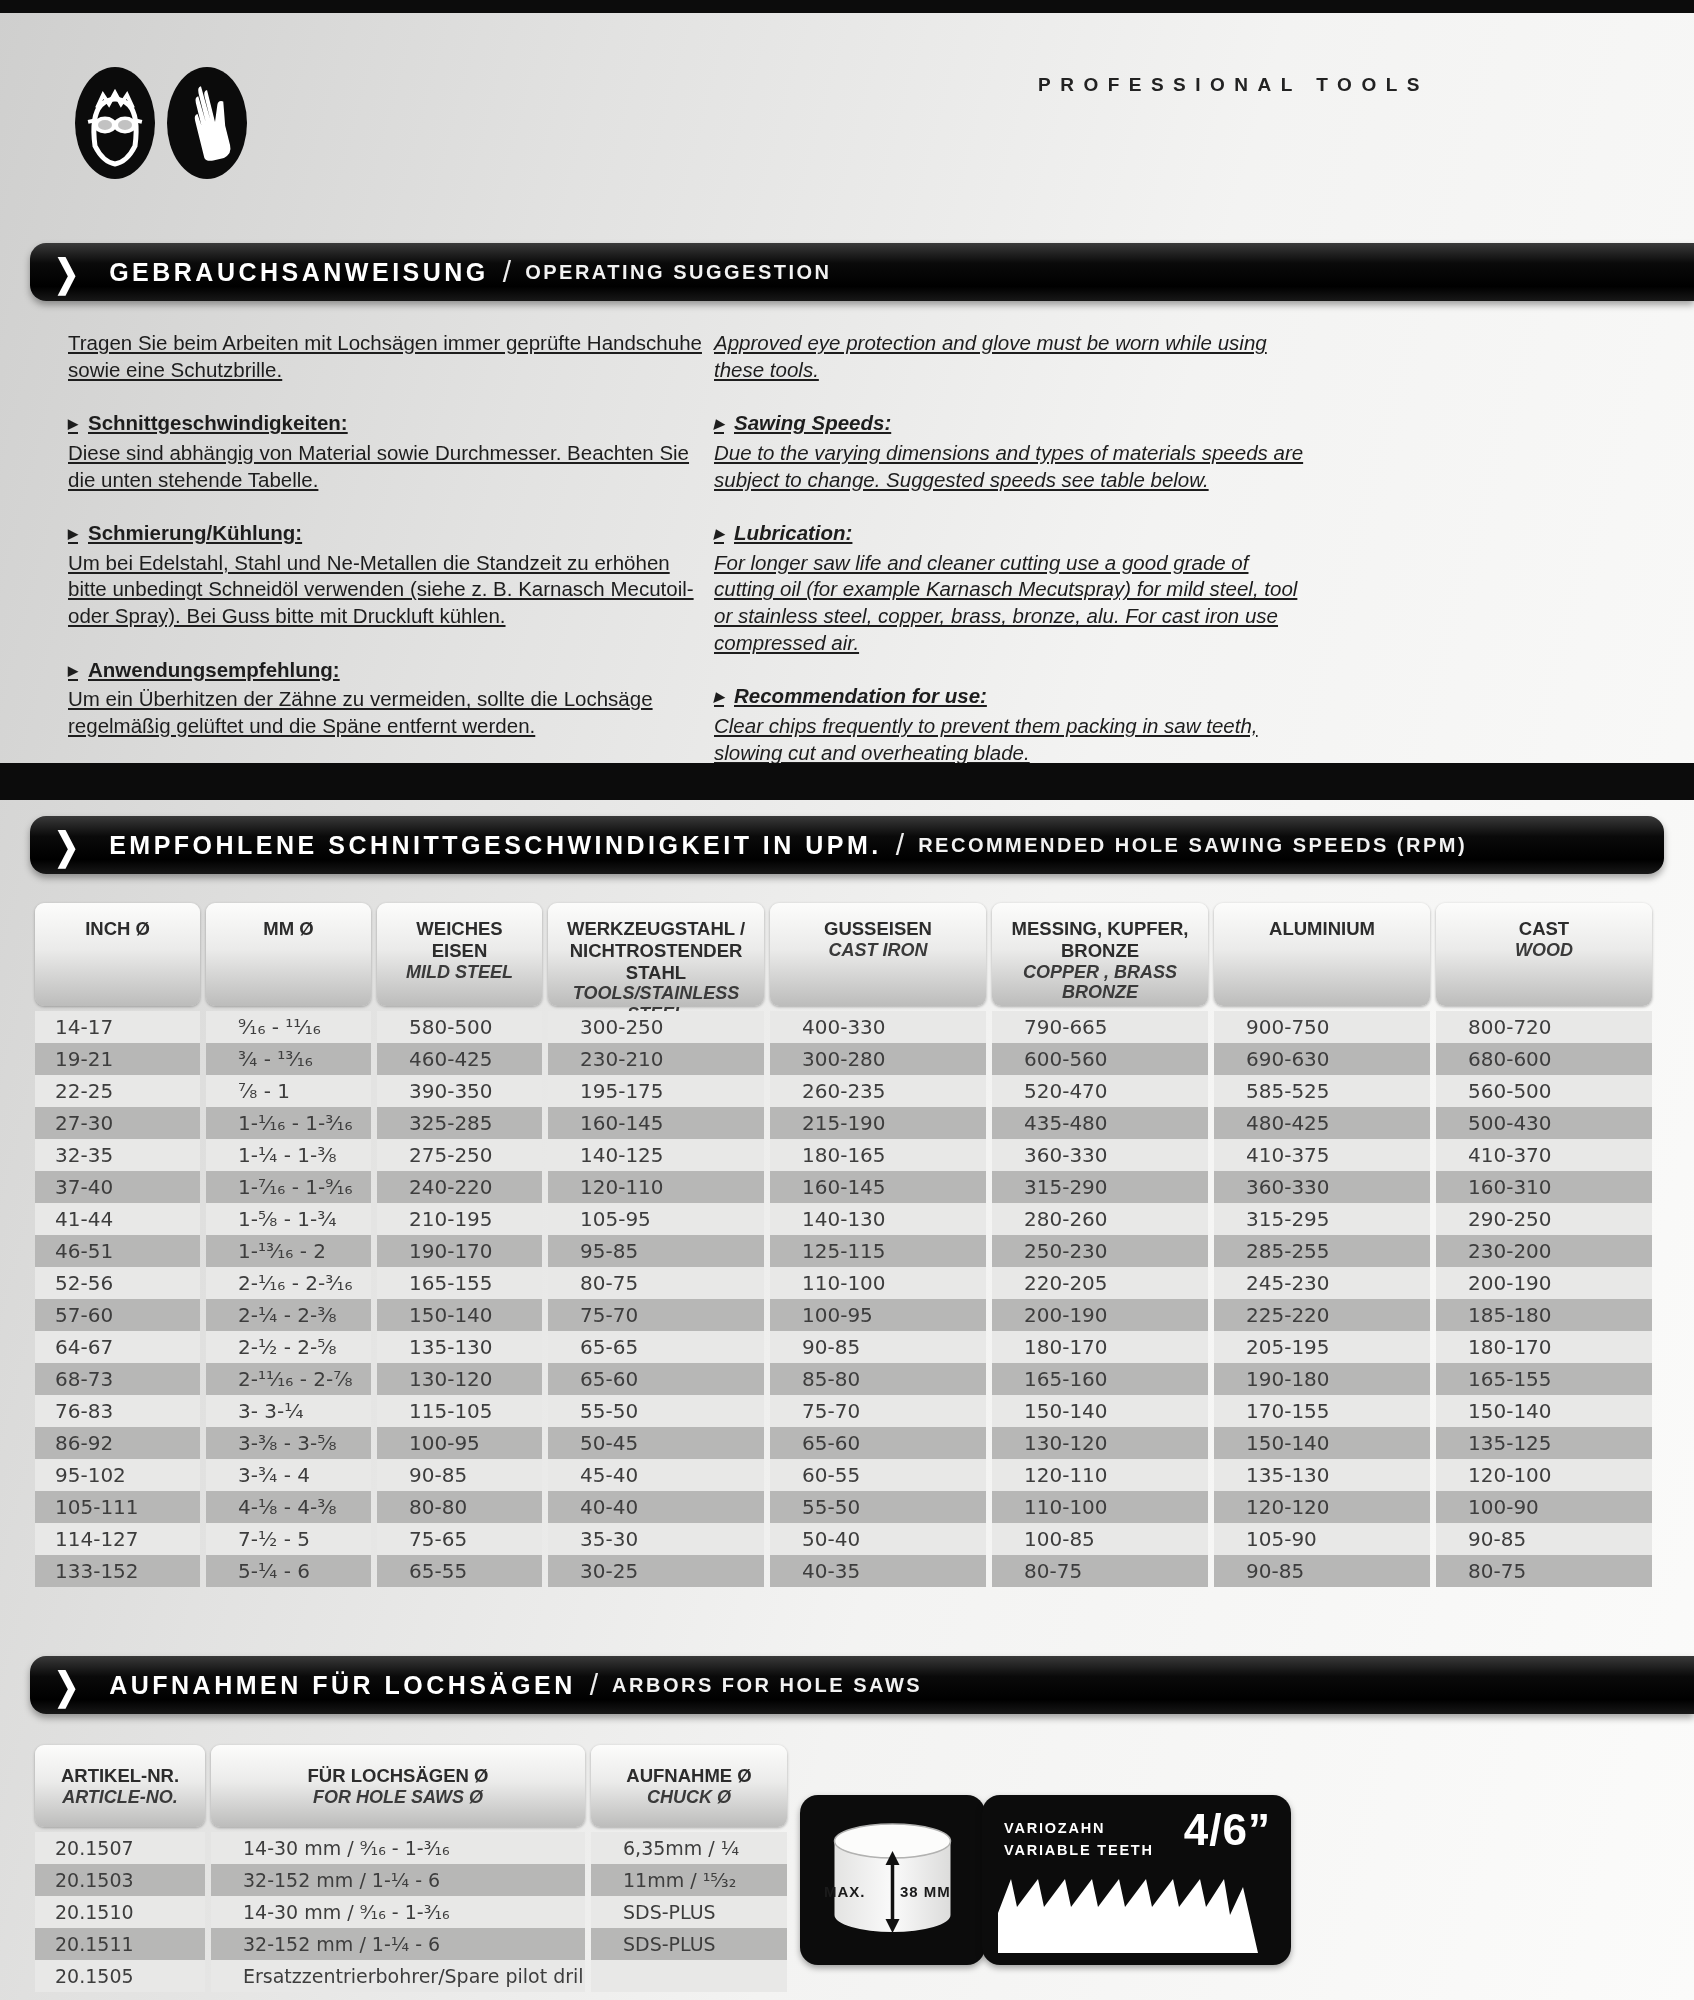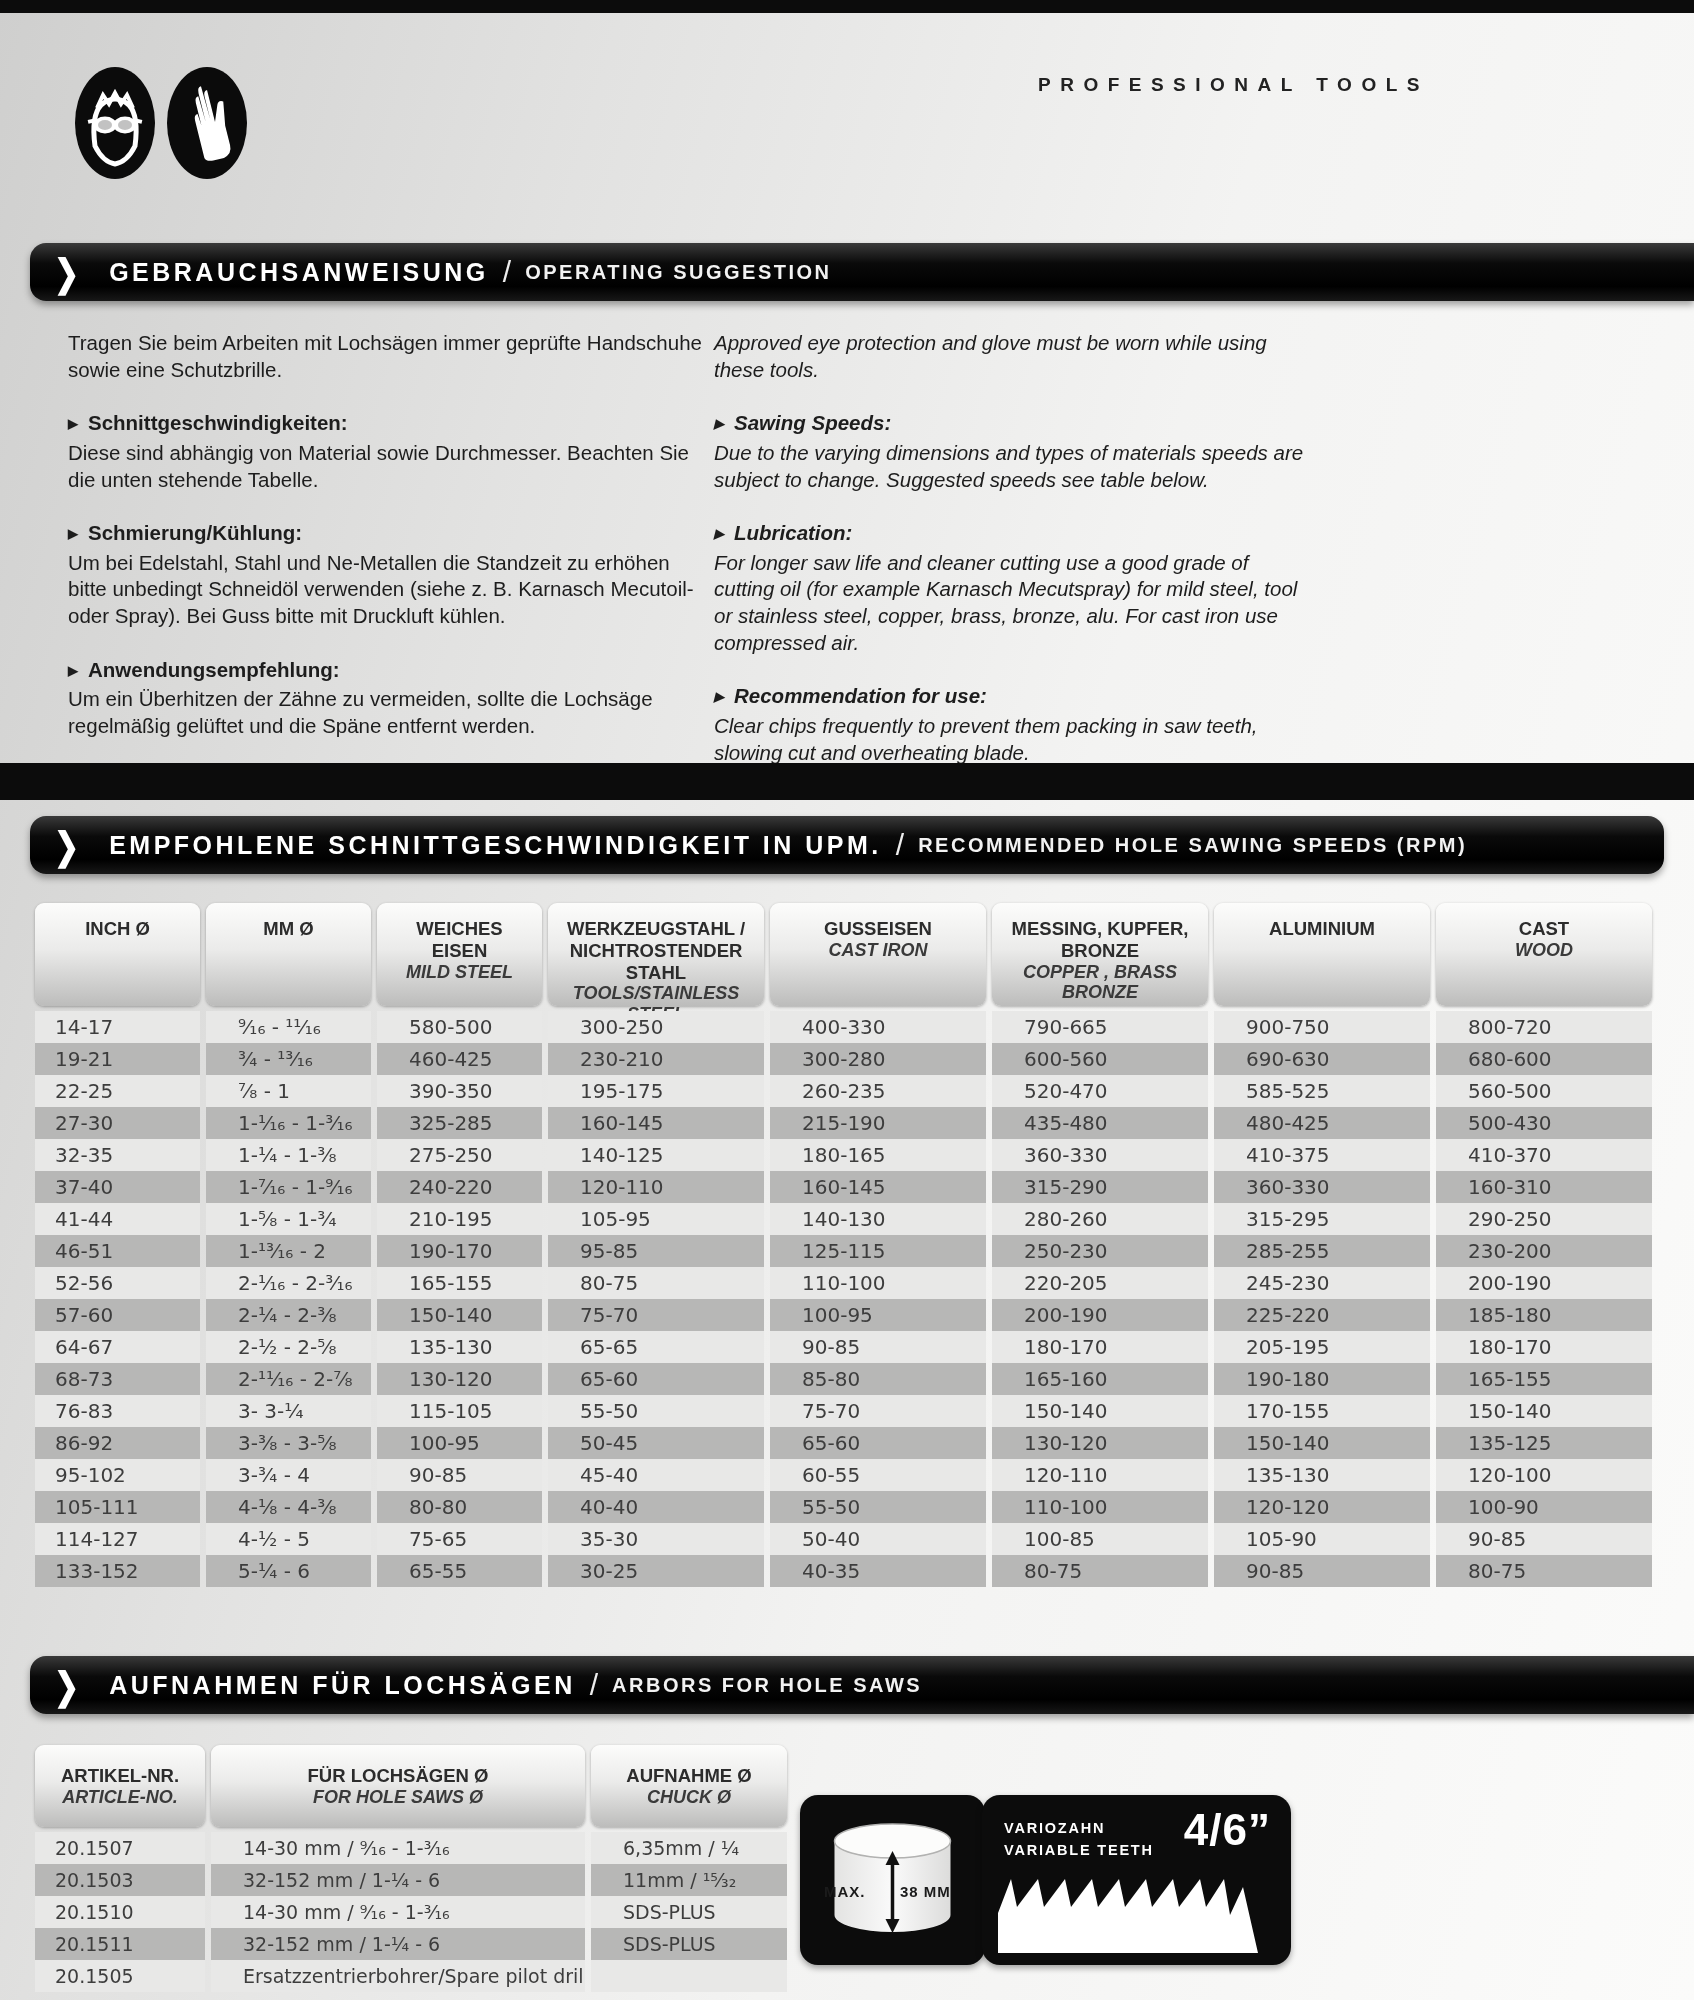--- a/index.html
+++ b/index.html
@@ -27,21 +27,21 @@
     padding-left:24px;box-sizing:border-box;color:#fff;white-space:nowrap;
   }
   .bar1{left:30px;top:243px;width:1664px;border-radius:16px 0 0 16px;}
   .bar2{left:30px;top:816px;width:1634px;border-radius:16px;}
   .bar3{left:30px;top:1656px;width:1664px;border-radius:16px 0 0 16px;}
   .chev{font-size:30px;font-weight:bold;margin-right:30px;color:#fff;transform:scaleY(1.25);}
   .bar-de{font-size:25px;font-weight:bold;letter-spacing:3.5px;}
   .bar-sep{font-size:30px;font-weight:300;margin:0 14px;color:#eee;}
   .bar-en{font-size:20px;font-weight:bold;letter-spacing:2.5px;color:#f2f2f2;}
   
-  .col{position:absolute;top:330px;font-size:20.5px;line-height:1.3;color:#1d1d1d;}
+  .col{position:absolute;top:330px;font-size:20.5px;line-height:1.3;color:#1d1d1d;text-decoration:underline;}
   .col-de{left:68px;width:642px;}
   .col-en{left:714px;width:600px;font-style:italic;}
   .col p{margin:0 0 27px 0;}
   .item-h{font-weight:bold;margin:0 0 3px 0;}
   .item-h::before{content:"▶";font-size:13px;margin-right:10px;position:relative;top:-2px;}
   .item-b{margin:0 0 27px 0;}
   .divider{position:absolute;left:0;top:763px;width:1694px;height:37px;background:#0c0c0c;}
   
   .gtable{position:absolute;}
   .thead,.trow{display:grid;column-gap:6px;}
@@ -344,21 +344,21 @@
           <div class="tcell c1">4-¹⁄₈ - 4-³⁄₈</div>
           <div class="tcell c2">80-80</div>
           <div class="tcell c3">40-40</div>
           <div class="tcell c4">55-50</div>
           <div class="tcell c5">110-100</div>
           <div class="tcell c6">120-120</div>
           <div class="tcell c7">100-90</div>
         </div>
         <div class="trow light">
           <div class="tcell c0">114-127</div>
-          <div class="tcell c1">4-¹⁄₂ - 5</div>
+          <div class="tcell c1">7-¹⁄₂ - 5</div>
           <div class="tcell c2">75-65</div>
           <div class="tcell c3">35-30</div>
           <div class="tcell c4">50-40</div>
           <div class="tcell c5">100-85</div>
           <div class="tcell c6">105-90</div>
           <div class="tcell c7">90-85</div>
         </div>
         <div class="trow dark">
           <div class="tcell c0">133-152</div>
           <div class="tcell c1">5-¹⁄₄ - 6</div>

